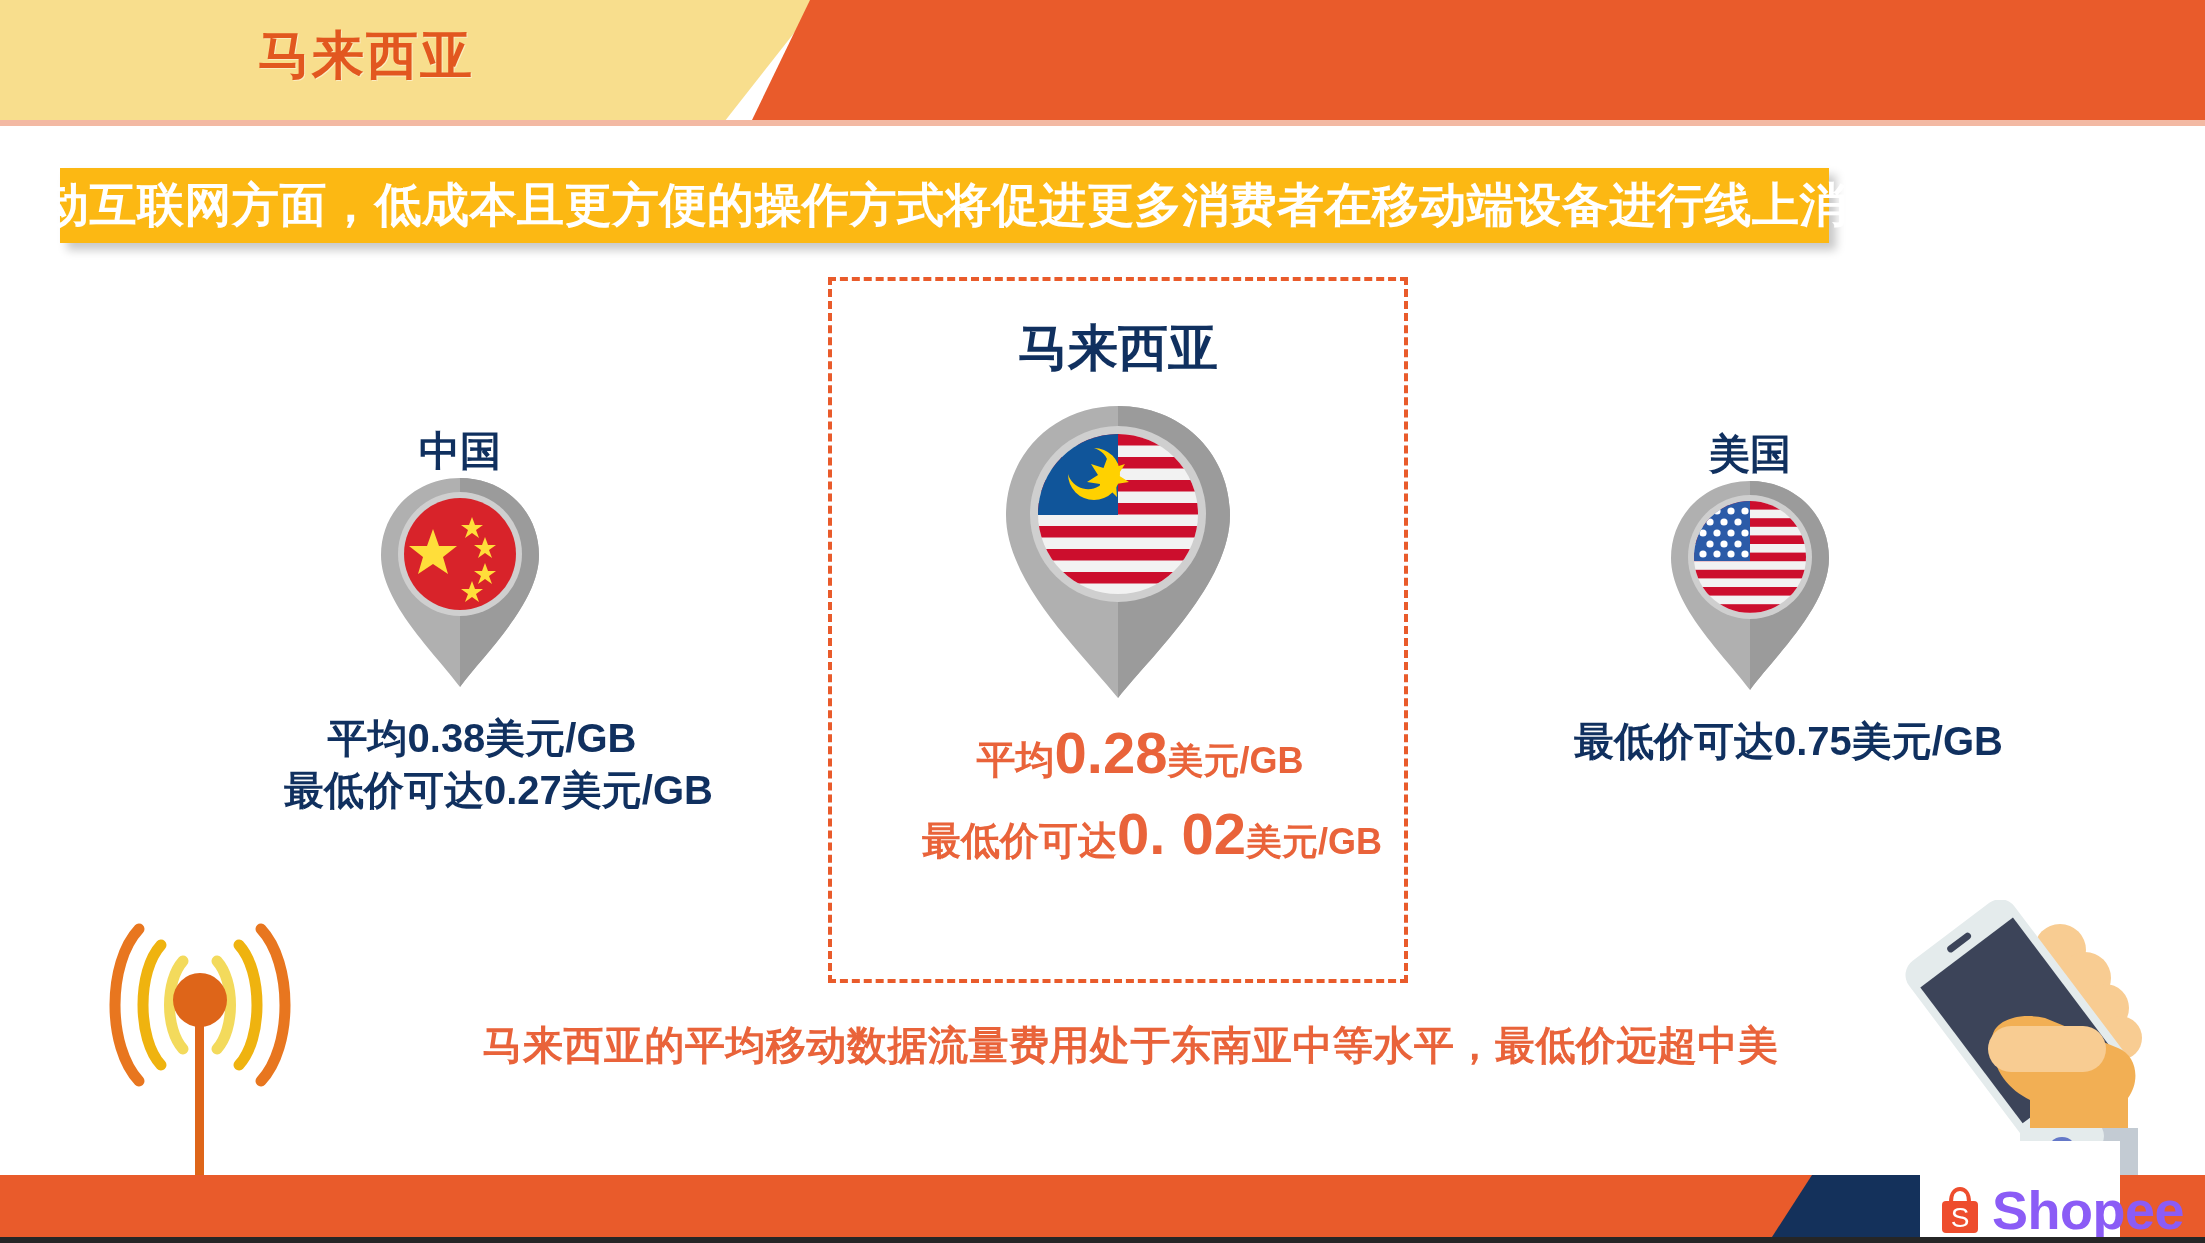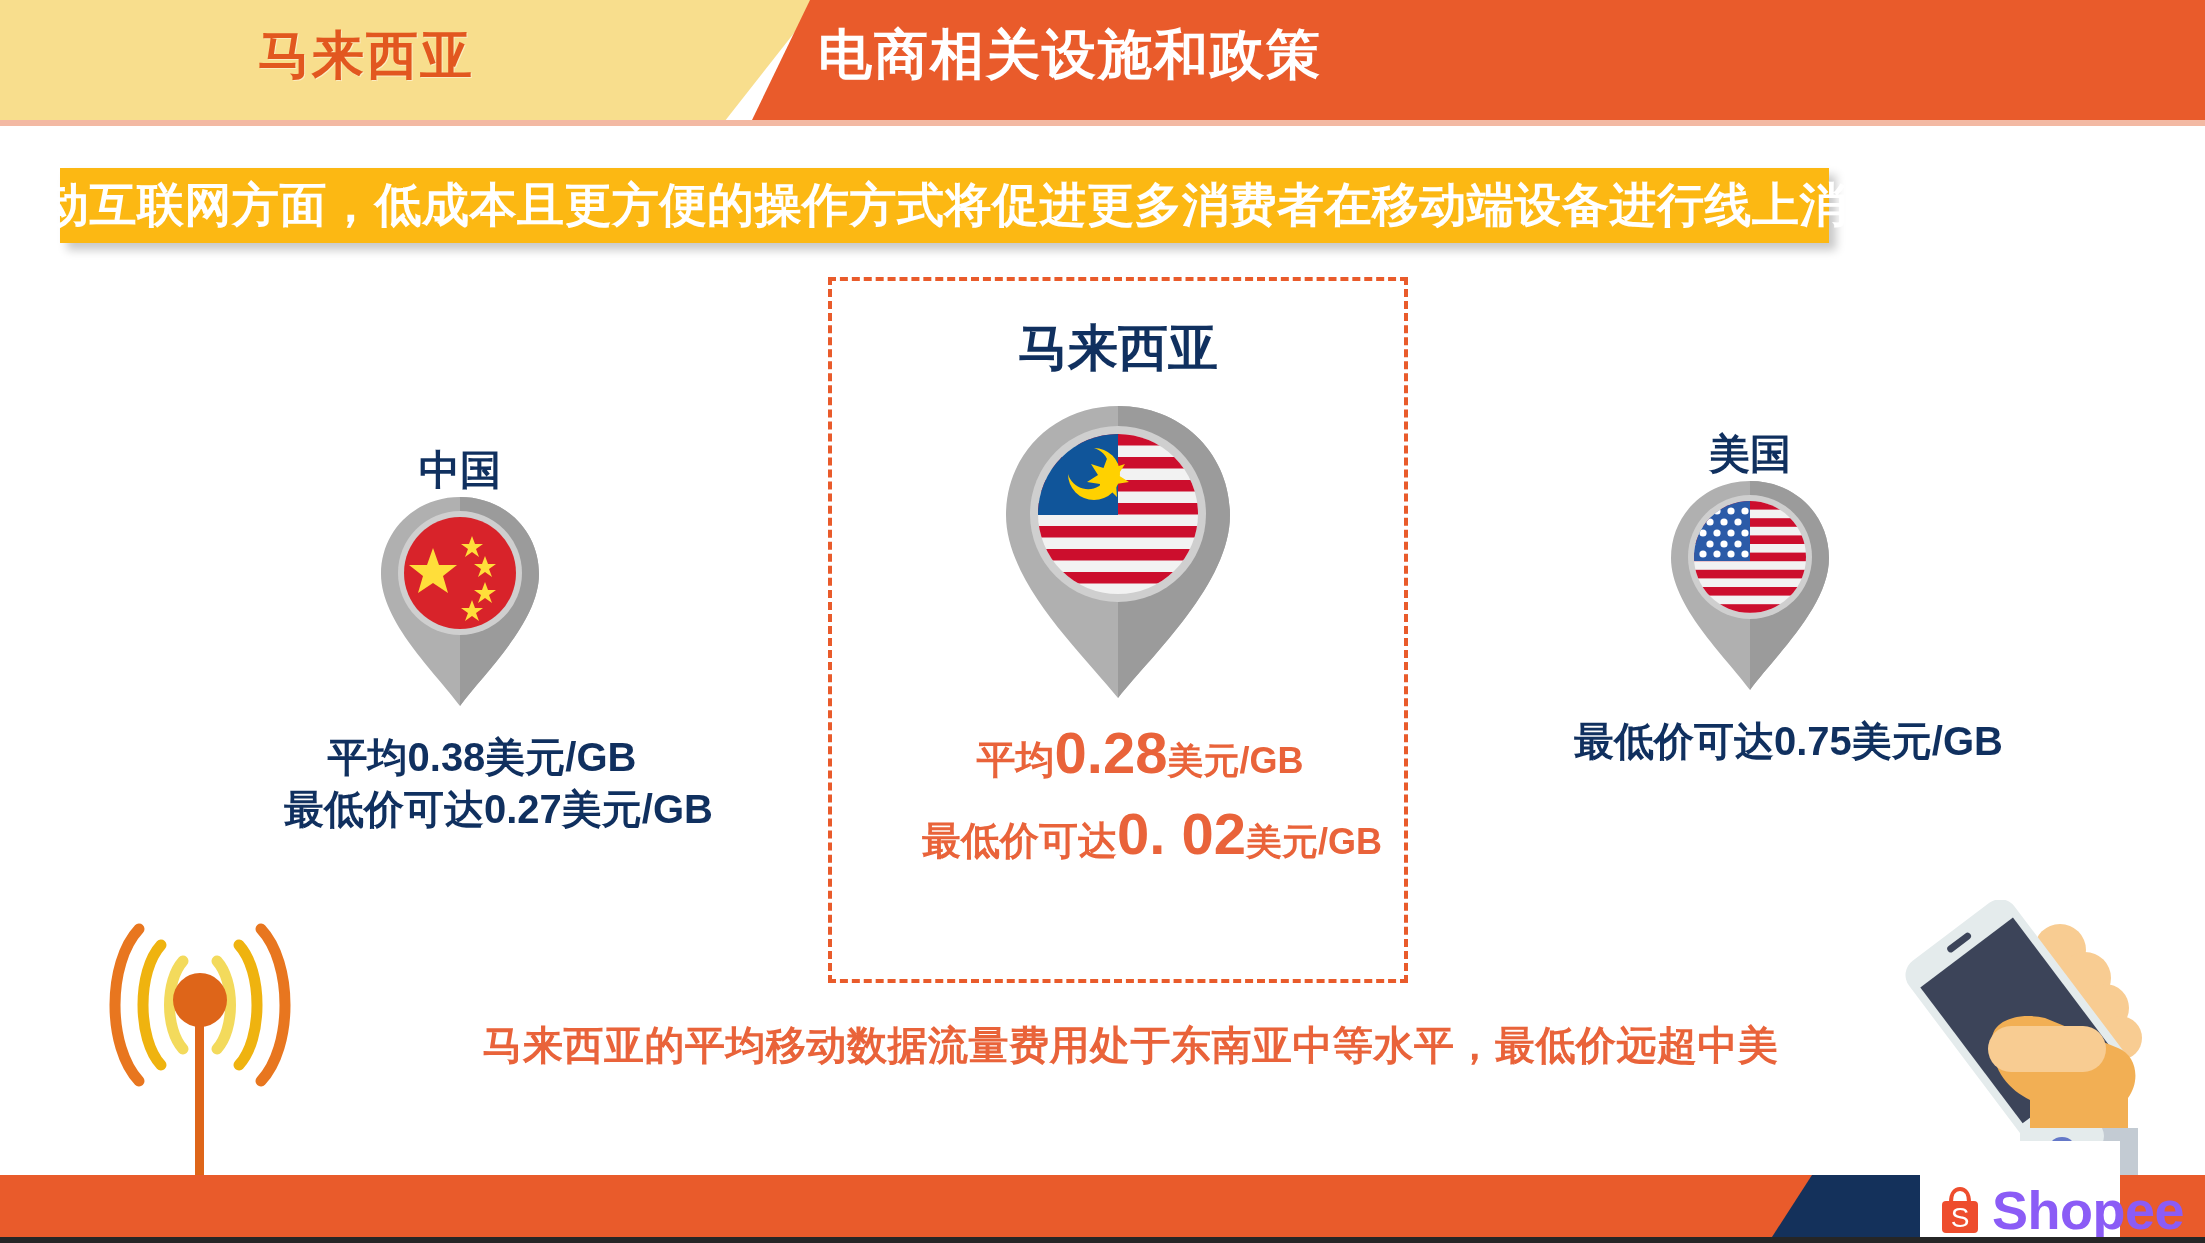--- a/index.html
+++ b/index.html
@@ -103,21 +103,21 @@
     color: #10305F;
     white-space: nowrap;
   }
   .country-stats {
     white-space: nowrap;
     margin-left: 44px;
   }
   .stat-line { white-space: nowrap; }
 
   
-  #col-china { left: 240px; top: 446px; width: 440px; }
+  #col-china { left: 240px; top: 427px; width: 440px; }
   #col-china .country-name { font-size: 41px; line-height: 48px; }
   #col-china .country-stats {
     margin-top: 22px;
     color: #10305F;
     font-weight: bold;
     font-size: 40px;
     line-height: 52px;
   }
 
   
@@ -224,21 +224,20 @@
 </style>
 </head>
 <body>
 
 <div id="slide">
 
   <div class="header">
     <div class="header-yellow"></div>
     <div class="header-orange"></div>
     <div class="header-left-title">马来西亚</div>
-    <div class="header-right-title">电商相关设施和政策</div>
   </div>
   <div class="header-underline"></div>
 
   <div class="banner">
     <span class="banner-text">移动互联网方面，低成本且更方便的操作方式将促进更多消费者在移动端设备进行线上消费</span>
   </div>
 
   <div class="focus-box"></div>
 
   <div class="country" id="col-china">

